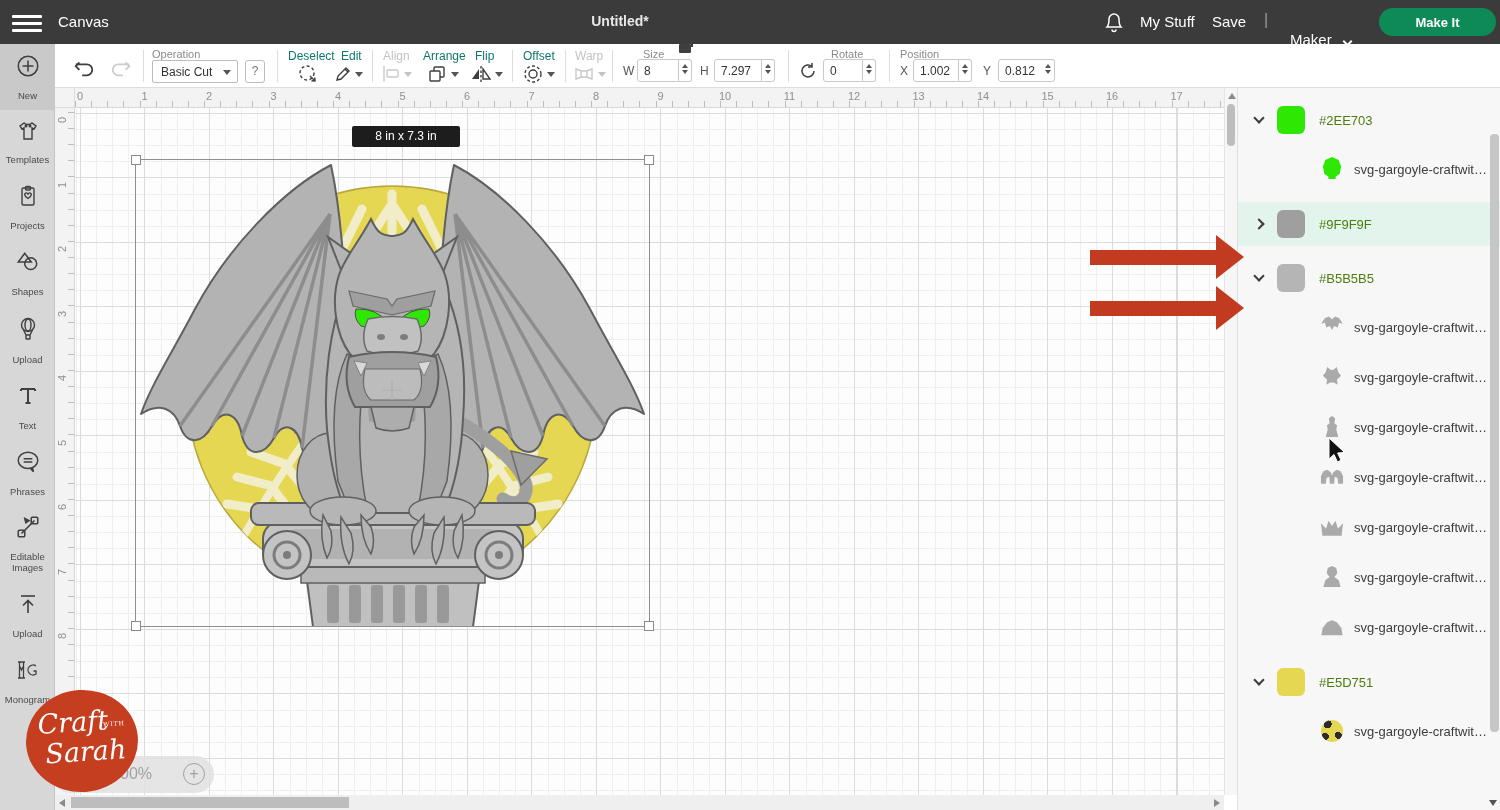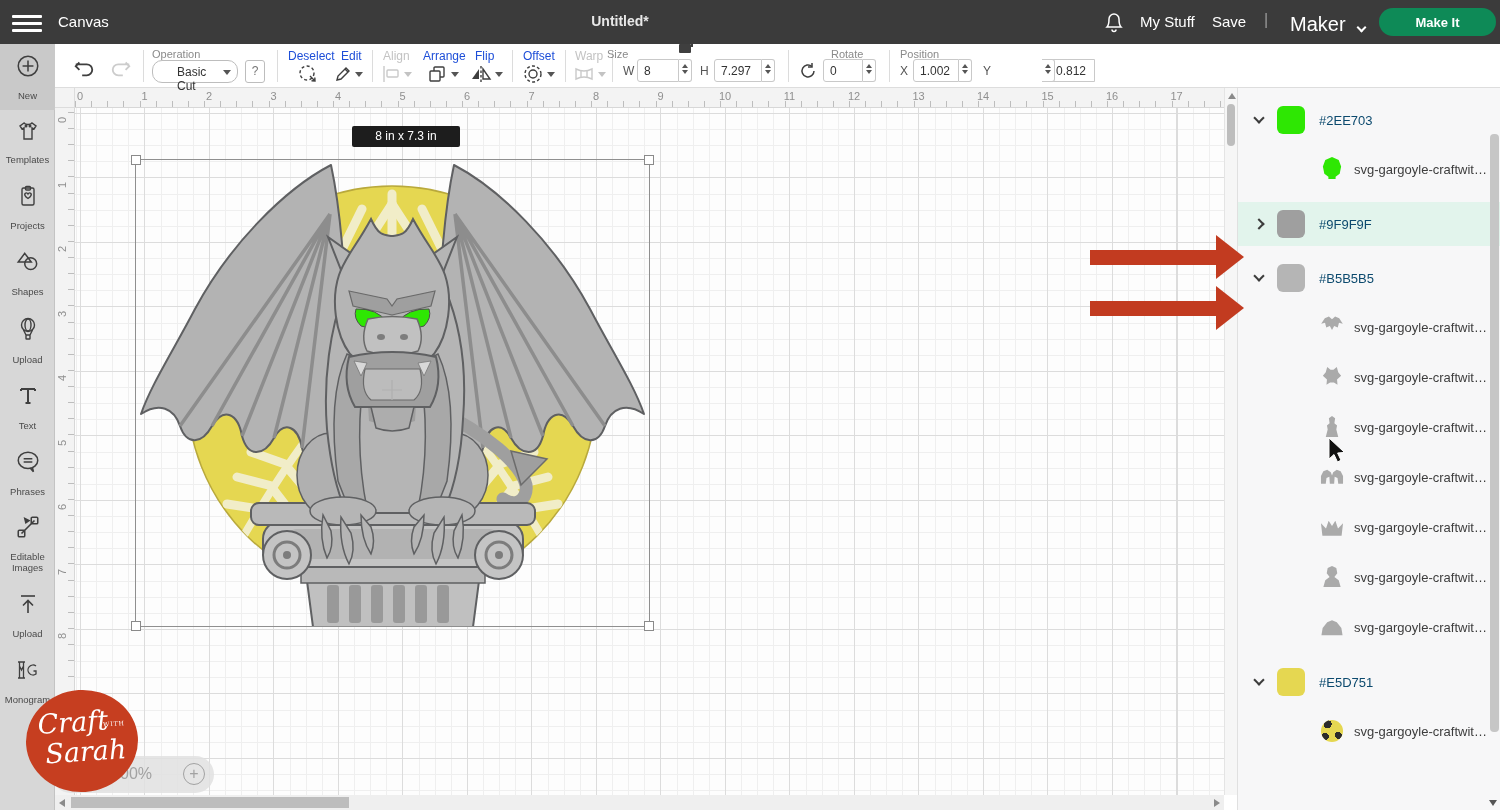--- a/index.html
+++ b/index.html
@@ -8,35 +8,35 @@
 
   
   .topbar { position:absolute; left:0; top:0; width:1500px; height:44px; background:#3b3b3b; color:#fff; z-index:50; }
   .hamburger { position:absolute; left:12px; top:11px; width:30px; height:22px; cursor:pointer; }
   .hamburger i { display:block; height:3px; background:#fff; margin:4px 0; border-radius:1px; }
   .app-menu-label { position:absolute; left:58px; top:13px; font-size:15px; }
   .doc-title { position:absolute; left:540px; top:13px; width:160px; text-align:center; font-size:14px; color:#e8e8e8;font-weight:bold; }
   .bell { position:absolute; left:1104px; top:11px; }
   .tb-link { position:absolute; top:13px; font-size:15px; color:#fff; cursor:pointer; }
   .tb-divider { position:absolute; left:1264px; top:11px; font-size:16px; color:#9a9a9a; }
-  .machine { position:absolute; left:1290px; top:13px; font-size:20px; cursor:pointer; }
+  .machine { position:absolute; left:1290px; top:31px; font-size:15px; cursor:pointer; }
   .machine .chev { margin-left:10px; border-color:#fff; }
   .make-it { position:absolute; left:1379px; top:8px; width:117px; height:28px; border-radius:14px; background:#0e8a57; color:#fff; border:none; font-size:13px; font-weight:bold; font-family:"Liberation Sans",sans-serif; cursor:pointer; }
 
   
   .toolbar { position:absolute; left:55px; top:44px; width:1445px; height:44px; background:#fff; border-bottom:1px solid #ddd; z-index:40; }
   .toolbar .sep { position:absolute; top:6px; width:1px; height:32px; background:#dcdcdc; }
   .tlabel { position:absolute; top:4px; font-size:11px; color:#8a8a8a; }
-  .blabel { position:absolute; top:5px; font-size:12px; color:#1d4ed8; }
+  .blabel { position:absolute; top:5px; font-size:12px; color:#0f766e; }
   .blabel.disabled { color:#c3c3c3; }
   .tool-icon { position:absolute; top:20px; cursor:pointer; }
   .tool-icon svg { display:block; }
   .caret { display:inline-block; width:0; height:0; border-left:4px solid transparent; border-right:4px solid transparent; border-top:5px solid #555; vertical-align:middle; }
   .caret.light { border-top-color:#c3c3c3; }
-  .dropdown { position:absolute; left:97px; top:16px; width:86px; height:23px; border:1px solid #bdbdbd; border-radius:10px; font-size:12px; color:#333; padding:4px 24px; cursor:pointer; background:#fff; }
+  .dropdown { position:absolute; left:97px; top:16px; width:86px; height:23px; border:1px solid #bdbdbd; border-radius:2px; font-size:12px; color:#333; padding:4px 8px; cursor:pointer; background:#fff; }
   .dropdown .caret { position:absolute; right:6px; top:9px; }
   .helpbox { position:absolute; left:190px; top:16px; width:20px; height:23px; border:1px solid #bdbdbd; border-radius:3px; font-size:12px; color:#777; text-align:center; line-height:21px; cursor:pointer; background:#fff; }
   .num-input { position:absolute; top:15px; height:23px; border:1px solid #c9c9c9; border-radius:3px 0 0 3px; font-size:12px; color:#333; padding:4px 6px; background:#fff; }
   .stepper { position:absolute; top:15px; width:13px; height:23px; border:1px solid #c9c9c9; border-left:none; border-radius:0 3px 3px 0; background:#fff; cursor:pointer; }
   .stepper i { display:block; width:0; height:0; margin:4px auto 2px; border-left:3px solid transparent; border-right:3px solid transparent; border-bottom:4px solid #555; }
   .stepper i+i { border-bottom:none; border-top:4px solid #555; margin-top:2px; }
   .axis-label { position:absolute; top:20px; font-size:12px; color:#555; }
   .lock { position:absolute; left:624px; top:0px; width:12px; height:9px; background:#3f3f3f; border-radius:1px; }
   .lock:before { content:""; position:absolute; left:2px; top:-6px; width:8px; height:7px; border:2px solid #3f3f3f; border-bottom:none; border-radius:4px 4px 0 0; }
 
@@ -86,21 +86,21 @@
   .tab.active { color:#11865b; font-weight:bold; }
   .tab-underline { position:absolute; left:73px; top:41px; width:92px; height:3px; background:#11865b; }
   .panel-body { position:absolute; left:0; top:44px; width:100%; height:722px; overflow:hidden; }
   .instruction { padding:10px 16px 0; font-size:12px; line-height:1.45; color:#4f4f4f; width:250px; }
   .group-row { display:flex; align-items:center; height:44px; margin-top:10px; padding-left:17px; cursor:pointer; }
   .group-row.highlighted { background:#e2f4ec; }
   .chev { display:inline-block; width:8px; height:8px; border-right:2px solid #3c3c3c; border-bottom:2px solid #3c3c3c; }
   .chev.down { transform:rotate(45deg); margin-top:-4px; }
   .chev.right { transform:rotate(-45deg); }
   .swatch { width:28px; height:28px; border-radius:6px; margin-left:14px; cursor:pointer; }
-  .hex-label { margin-left:14px; font-size:13px; color:#0c4a6e; }
+  .hex-label { margin-left:14px; font-size:13px; color:#4d7c0f; }
   .layer-row { display:flex; align-items:center; height:46px; margin-top:4px; padding-left:82px; cursor:pointer; }
   .thumb { width:24px; height:24px; flex:0 0 24px; }
   .layer-name { margin-left:10px; font-size:13px; color:#3d3d3d; white-space:nowrap; overflow:hidden; text-overflow:ellipsis; width:140px; }
   .panel-scroll-thumb { position:absolute; right:1px; top:90px; width:9px; height:598px; background:#c6c6c6; border-radius:4px; z-index:36;}
   .panel-down-arrow { position:absolute; right:3px; bottom:4px; width:0; height:0; border-left:4px solid transparent; border-right:4px solid transparent; border-top:6px solid #555; z-index:36;}
 
   
   .red-arrow { position:absolute; z-index:60; }
   .red-arrow .shaft { position:absolute; left:0; top:15px; width:126px; height:15px; background:#c23b20; }
   .red-arrow .head { position:absolute; left:126px; top:0; width:0; height:0; border-top:22px solid transparent; border-bottom:22px solid transparent; border-left:28px solid #c23b20; }
@@ -213,21 +213,21 @@
     <div class="sep" style="left:510px;"></div>
     <div class="blabel disabled" style="left:520px;">Warp</div>
     <div class="tool-icon" style="left:518px;">
       <svg width="22" height="20" viewBox="0 0 22 20" fill="none" stroke="#c9c9c9" stroke-width="1.4">
           <path d="M3,5 Q11,9 19,5 L19,15 Q11,11 3,15 Z"></path>
           <path d="M8,6.5 V13.5 M14,6.5 V13.5"></path>
         </svg>
     </div>
     <span class="caret light" style="position:absolute;left:543px;top:28px;"></span>
     <div class="sep" style="left:557px;"></div>
-    <div class="tlabel" style="left:552px;">Size</div>
+    <div class="tlabel" style="left:588px;">Size</div>
     <div class="axis-label" style="left:568px;">W</div>
     <div class="num-input" style="left:582px;width:42px;">8</div>
     <div class="stepper" style="left:624px;">
         <i></i>
         <i></i>
       </div>
     <div class="lock"></div>
     <div class="axis-label" style="left:645px;">H</div>
     <div class="num-input" style="left:659px;width:48px;">7.297</div>
     <div class="stepper" style="left:707px;">
@@ -249,21 +249,21 @@
       </div>
     <div class="sep" style="left:834px;"></div>
     <div class="tlabel" style="left:845px;">Position</div>
     <div class="axis-label" style="left:845px;">X</div>
     <div class="num-input" style="left:858px;width:46px;">1.002</div>
     <div class="stepper" style="left:904px;">
         <i></i>
         <i></i>
       </div>
     <div class="axis-label" style="left:928px;">Y</div>
-    <div class="num-input" style="left:994px;width:46px;">0.812</div>
+    <div class="num-input" style="left:943px;width:46px;">0.812</div>
     <div class="stepper" style="left:987px;">
         <i></i>
         <i></i>
       </div>
   </div>
 
   <div class="sidebar" id="sidebar">
       <div class="side-item active"><span><svg width="26" height="26" viewBox="0 0 24 24" fill="none" stroke="#3f3f3f" stroke-width="1.4">
             <circle cx="12" cy="12" r="9"></circle>
             <path d="M12,7 V17 M7,12 H17"></path>

